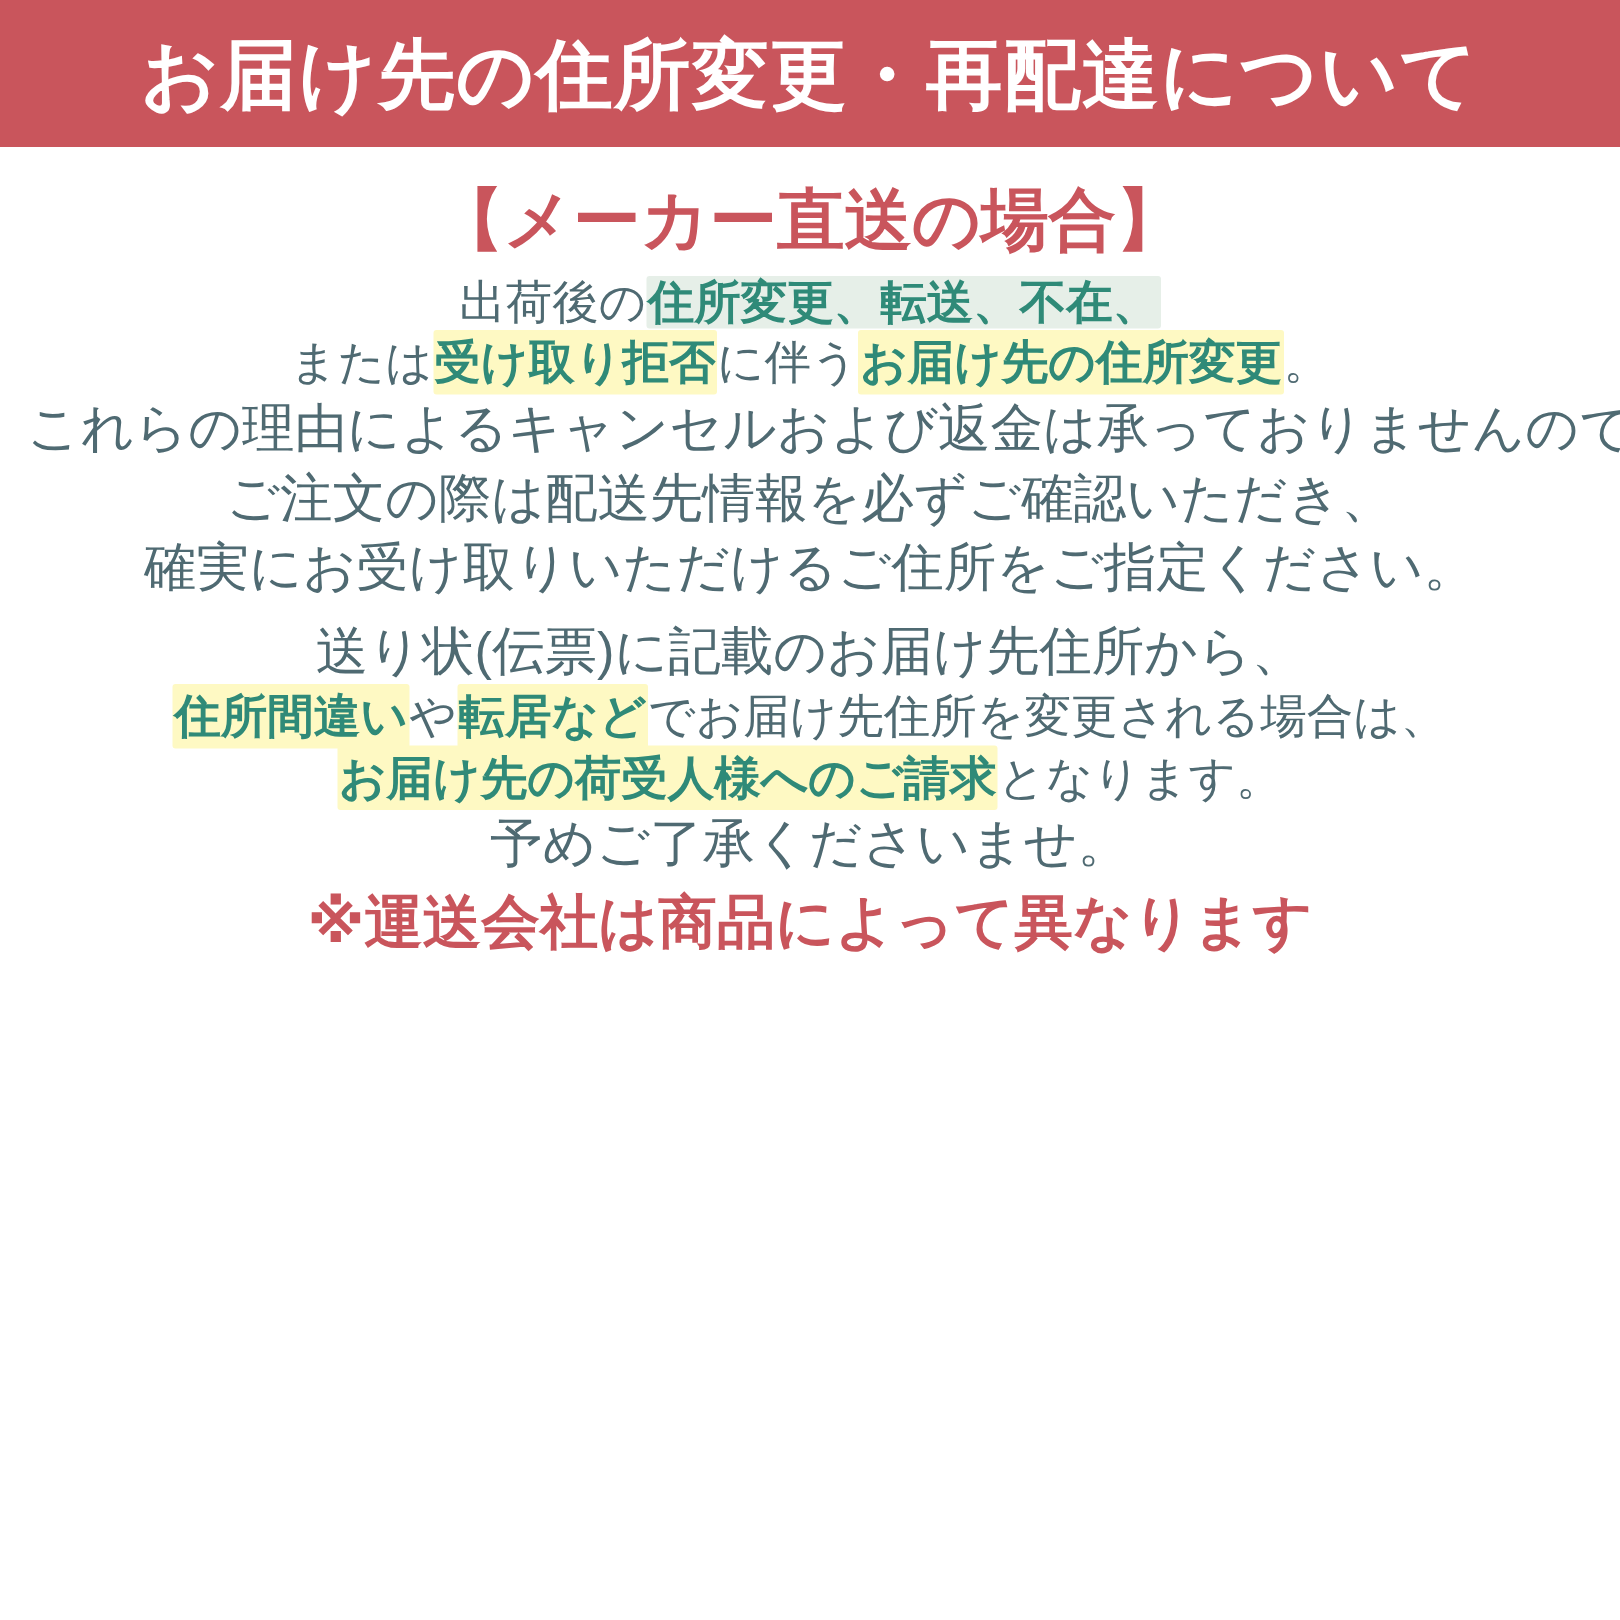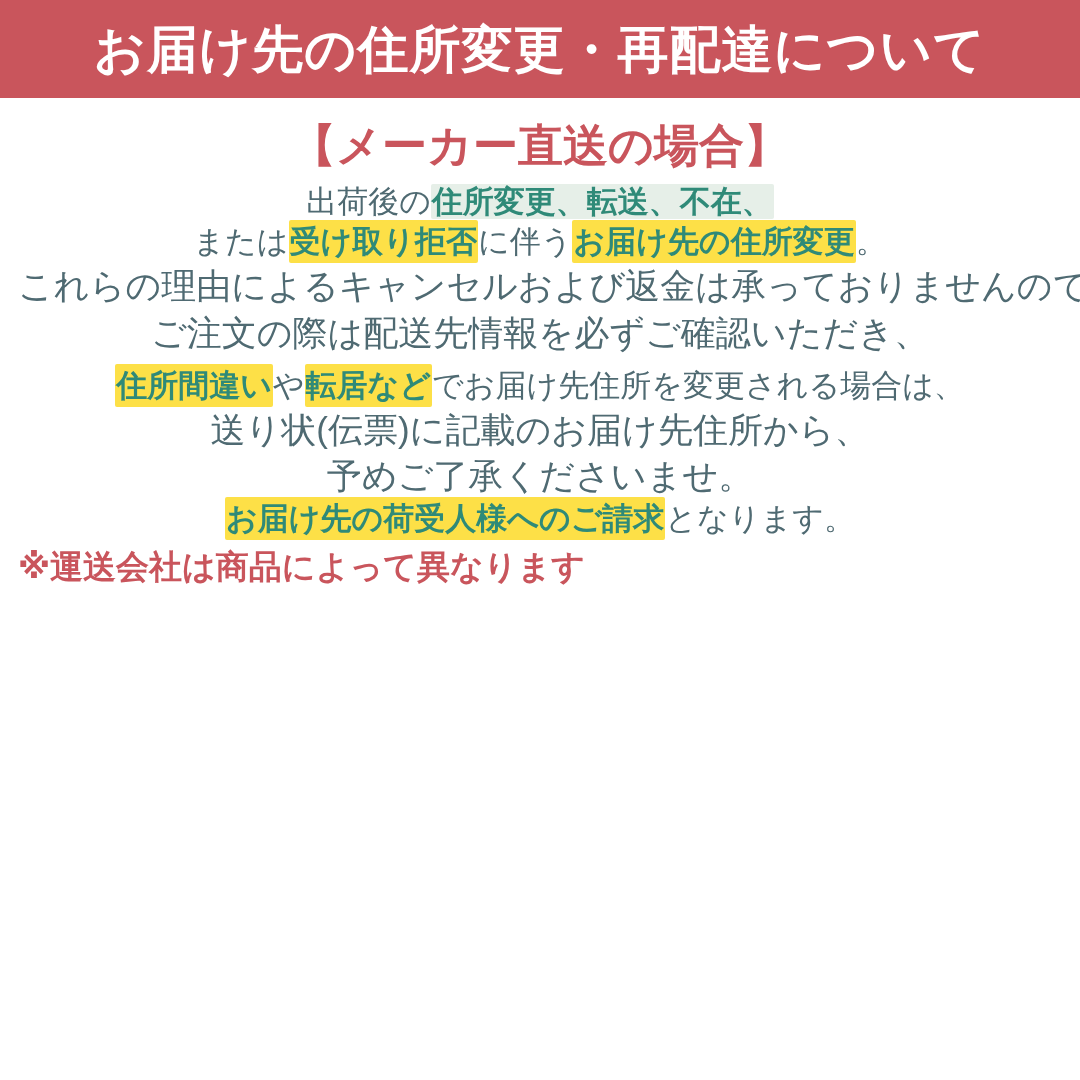--- a/index.html
+++ b/index.html
@@ -47,55 +47,55 @@
   }
 
   .section-heading {
     text-align: center;
     color: #c9555c;
     font-size: 45px;
     font-weight: bold;
     line-height: 1.1;
     white-space: nowrap;
   }
-  .section-heading.first { margin-top: 24px; font-family: Liberation Serif, serif; }
+  .section-heading.first { margin-top: 24px; }
   .section-heading.second { margin-top: 28px; }
 
   .line {
     text-align: center;
     color: #4f6a72;
     font-size: 31px;
     line-height: 1.32;
     white-space: nowrap;
     letter-spacing: 0px;
   }
 
   .line.tight { font-size: 35px; }
 
   .note {
-    text-align: left;
+    text-align: center;
     color: #c9555c;
-    font-size: 33px;
+    font-size: 39px;
     font-weight: bold;
     line-height: 1.25;
     white-space: nowrap;
     margin-top: 6px;
   }
 
   
   .hl-green {
     color: #2f8a78;
     background: #e6efe8;
     font-weight: bold;
     padding: 0 1px;
     border-radius: 2px;
   }
   .hl-pink {
     color: #2f8a78;
-    background: #fde047;
+    background: #fef9c3;
     font-weight: bold;
     padding: 4px 1px;
     border-radius: 2px;
   }
   .plain {
     color: #4f6a72;
   }
 
   .spacer-sm { height: 10px; }
 </style>
@@ -117,33 +117,34 @@
     <div class="line">
       <span class="plain">出荷後の</span><span class="hl-green">住所変更、転送、不在、</span>
     </div>
 
     <div class="line">
       <span class="plain">または</span><span class="hl-pink">受け取り拒否</span><span class="plain">に伴う</span><span class="hl-pink">お届け先の住所変更</span><span class="plain">。</span>
     </div>
 
     <div class="line tight">これらの理由によるキャンセルおよび返金は承っておりませんので、</div>
     <div class="line tight">ご注文の際は配送先情報を必ずご確認いただき、</div>
+    <div class="line tight">確実にお受け取りいただけるご住所をご指定ください。</div>
 
 
     <div class="spacer-sm"></div>
+
+    <div class="line tight">送り状(伝票)に記載のお届け先住所から、</div>
 
     <div class="line">
       <span class="hl-pink">住所間違い</span><span class="plain">や</span><span class="hl-pink">転居など</span><span class="plain">でお届け先住所を変更される場合は、</span>
     </div>
 
-    <div class="line tight">送り状(伝票)に記載のお届け先住所から、</div>
-
-
-    <div class="line tight">予めご了承くださいませ。</div>
 
     <div class="line">
       <span class="hl-pink">お届け先の荷受人様へのご請求</span><span class="plain">となります。</span>
     </div>
+
+    <div class="line tight">予めご了承くださいませ。</div>
 
     <div class="note">※運送会社は商品によって異なります</div>
 
   </div>
 </div>
 
 </body></html>

